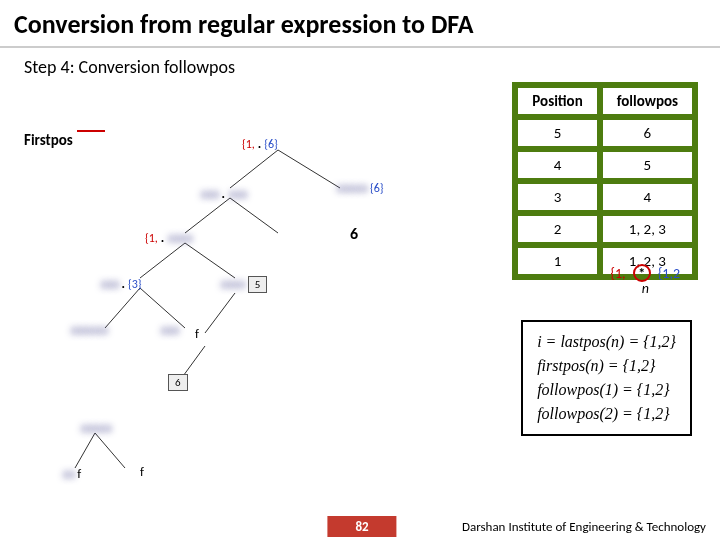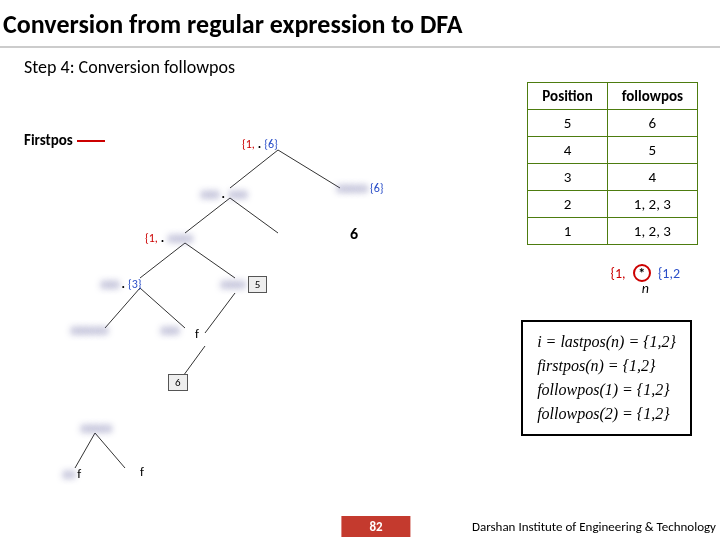--- a/index.html
+++ b/index.html
@@ -1,41 +1,41 @@
 <!DOCTYPE html>
 <html><head>
 <meta charset="utf-8">
 <style>
 *{margin:0;padding:0;box-sizing:border-box}
 body{width:720px;height:540px;background:#fff;font-family:Calibri,Arial,sans-serif;position:relative;overflow:hidden}
-.title{font-size:26px;font-weight:700;padding:8px 3px 6px;border-bottom:2px solid #ccc}
+.title{font-size:26px;font-weight:700;padding:8px 14px 6px;border-bottom:2px solid #ccc}
 .step{font-size:18px;padding:8px 24px 2px}
 .legend{position:absolute;left:24px;top:130px;font-size:15px;line-height:1.4}
-.legend .row{display:flex;align-items:center;gap:4px}
+.legend .row{display:flex;gap:4px}
 .dash.r{border-top:2px solid #c00;width:28px;height:0}
 .dash.b{border-top:2px solid #2a4ec8;width:28px;height:0}
 .tbl{position:absolute;right:22px;top:82px;border-collapse:collapse;font-size:15px}
-.tbl th,.tbl td{border:1px solid #4d7c0f;padding:4px 14px;text-align:center}
+.tbl th,.tbl td{border:6px solid #4d7c0f;padding:4px 14px;text-align:center}
 .tbl th{background:#fff;font-weight:700}
 .tree{position:absolute;left:20px;top:128px;width:430px;height:360px}
 .tree svg{position:absolute;left:0;top:0}
 .node{position:absolute;font-size:13px;text-align:right}
 .nbox{display:inline-block;border:1px solid #555;background:#eee;padding:1px 6px;font-size:11px}
 .rset{color:#c00;font-size:12px}
 .bset{color:#2a4ec8;font-size:12px}
 .star-det{position:absolute;right:40px;top:264px;font-size:14px}
 .star-det .rset{font-size:14px}
 .star-det .bset{font-size:14px}
 .star-det .ast{border:2px solid #c00;border-radius:50%;width:18px;height:18px;display:inline-flex;align-items:center;justify-content:center;font-weight:700;margin:0 4px}
 .star-det .nlab{font-style:italic;margin-top:-2px;display:block;text-align:center}
 .eqbox{position:absolute;right:28px;top:320px;border:2px solid #000;padding:8px 14px;font-family:Liberation Serif, serif;font-size:16px;font-style:italic;line-height:1.5}
 .footer{position:absolute;bottom:6px;left:0;right:0;display:flex;align-items:center;font-size:13px}
 .footer .unit{padding-left:14px}
-.footer .pg{margin:0 auto 0 16px;position:absolute;left:50%;transform:translateX(-50%);background:#c43a2e;color:#fff;padding:3px 28px;font-weight:700}
-.footer .inst{margin-left:auto;padding-right:4px}
+.footer .pg{margin:0 auto 0 2px;position:absolute;left:50%;transform:translateX(-50%);background:#c43a2e;color:#fff;padding:3px 28px;font-weight:700}
+.footer .inst{margin-left:auto;padding-right:14px}
 .blur{color:transparent;text-shadow:0 0 6px rgba(100,100,160,.9);font-size:15px;letter-spacing:-1px}
 </style>
 </head>
 <body>
 
 <div class="title">Conversion from regular expression to DFA</div>
 <div class="step">Step 4: Conversion followpos</div>
 
 <div class="legend">
   <div class="row">

